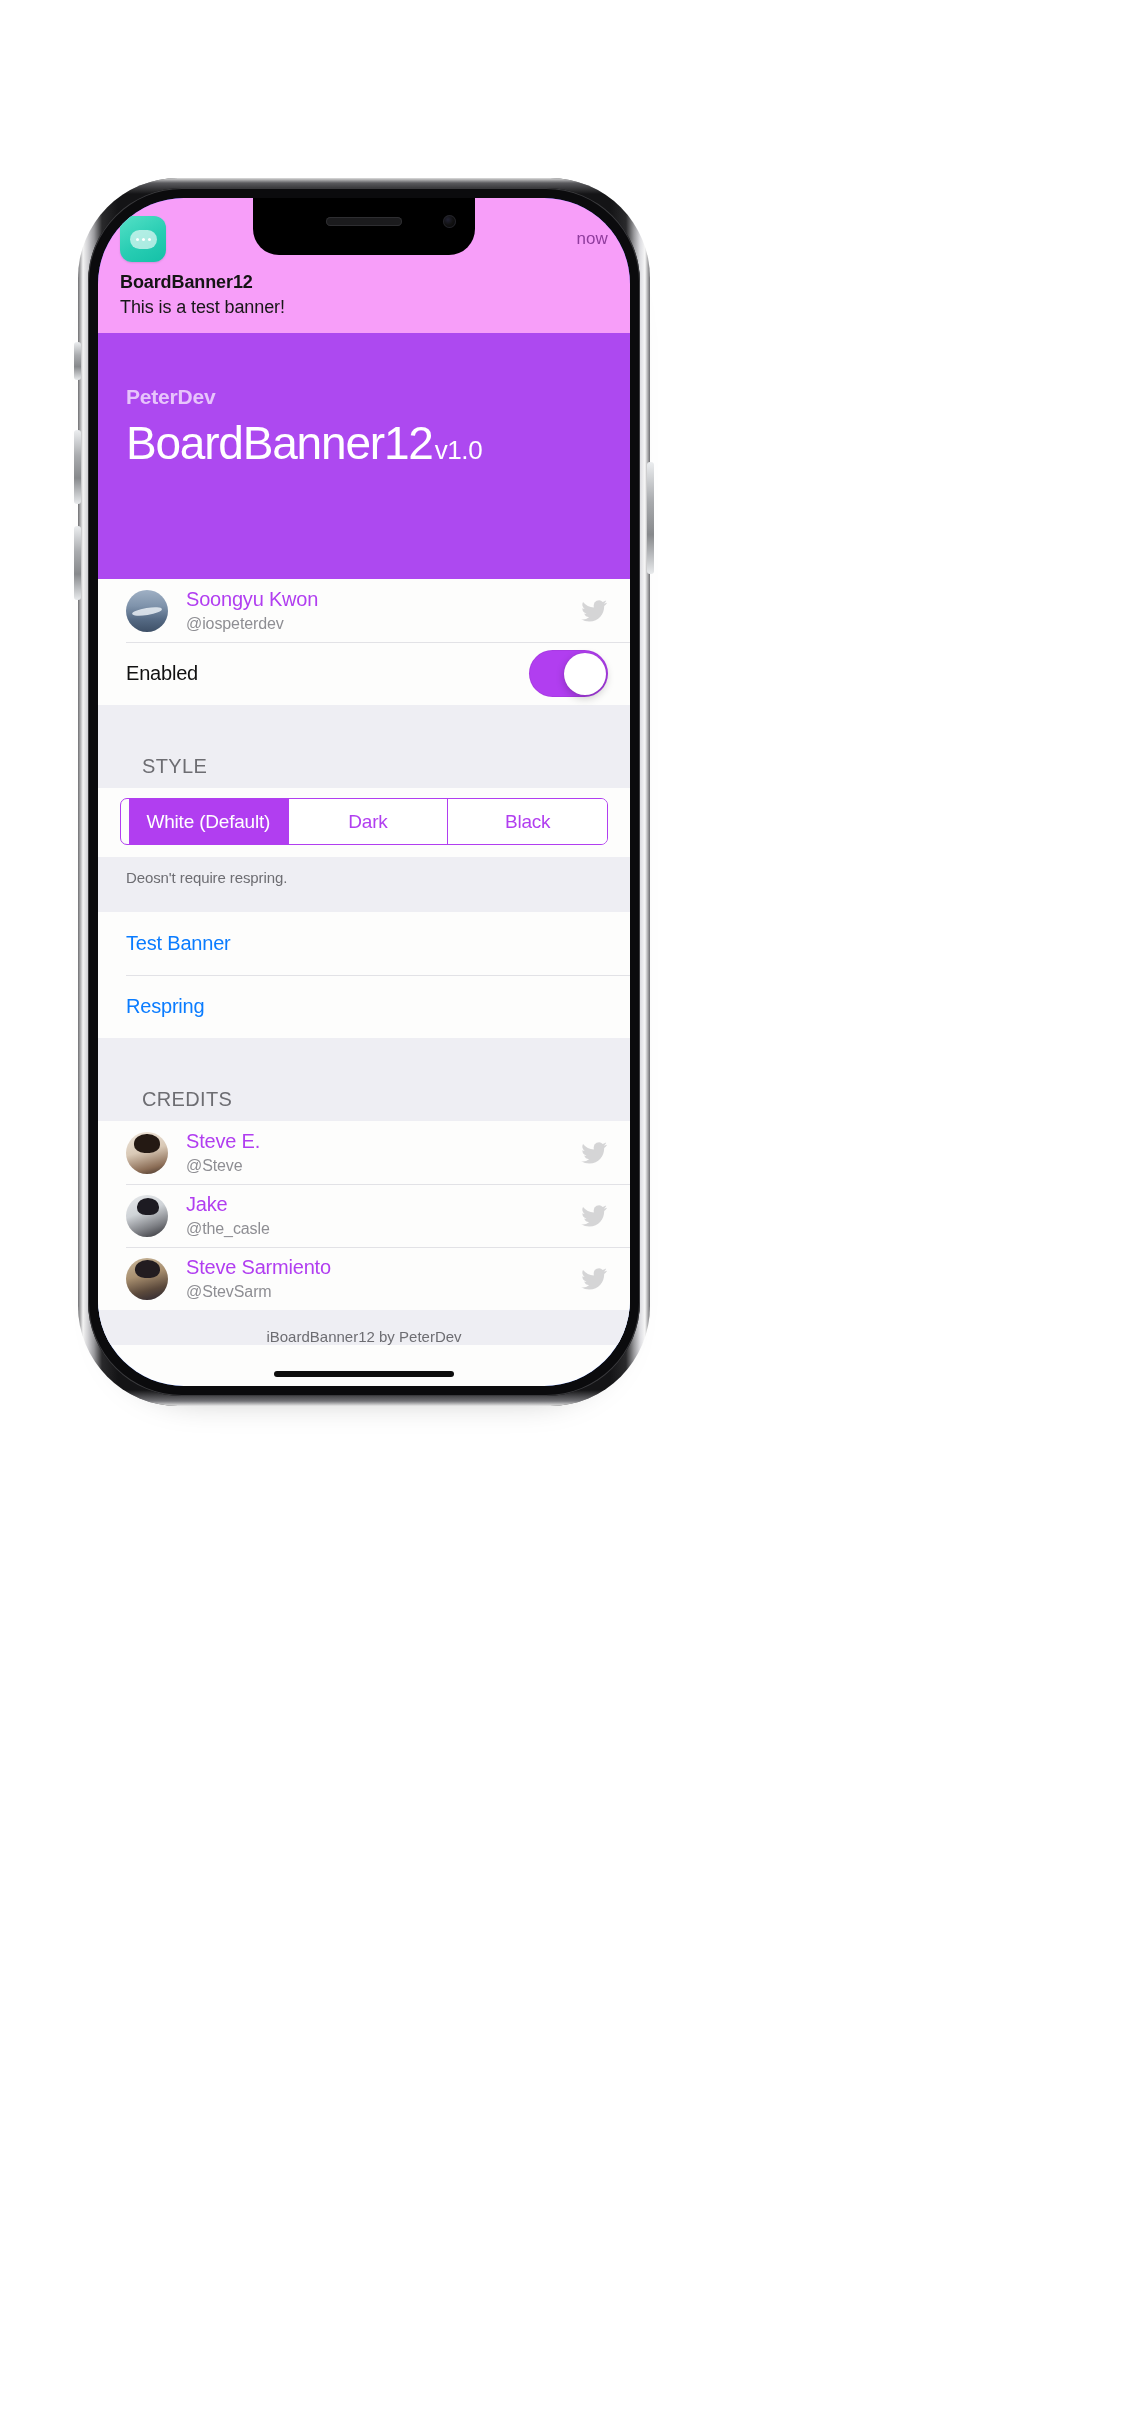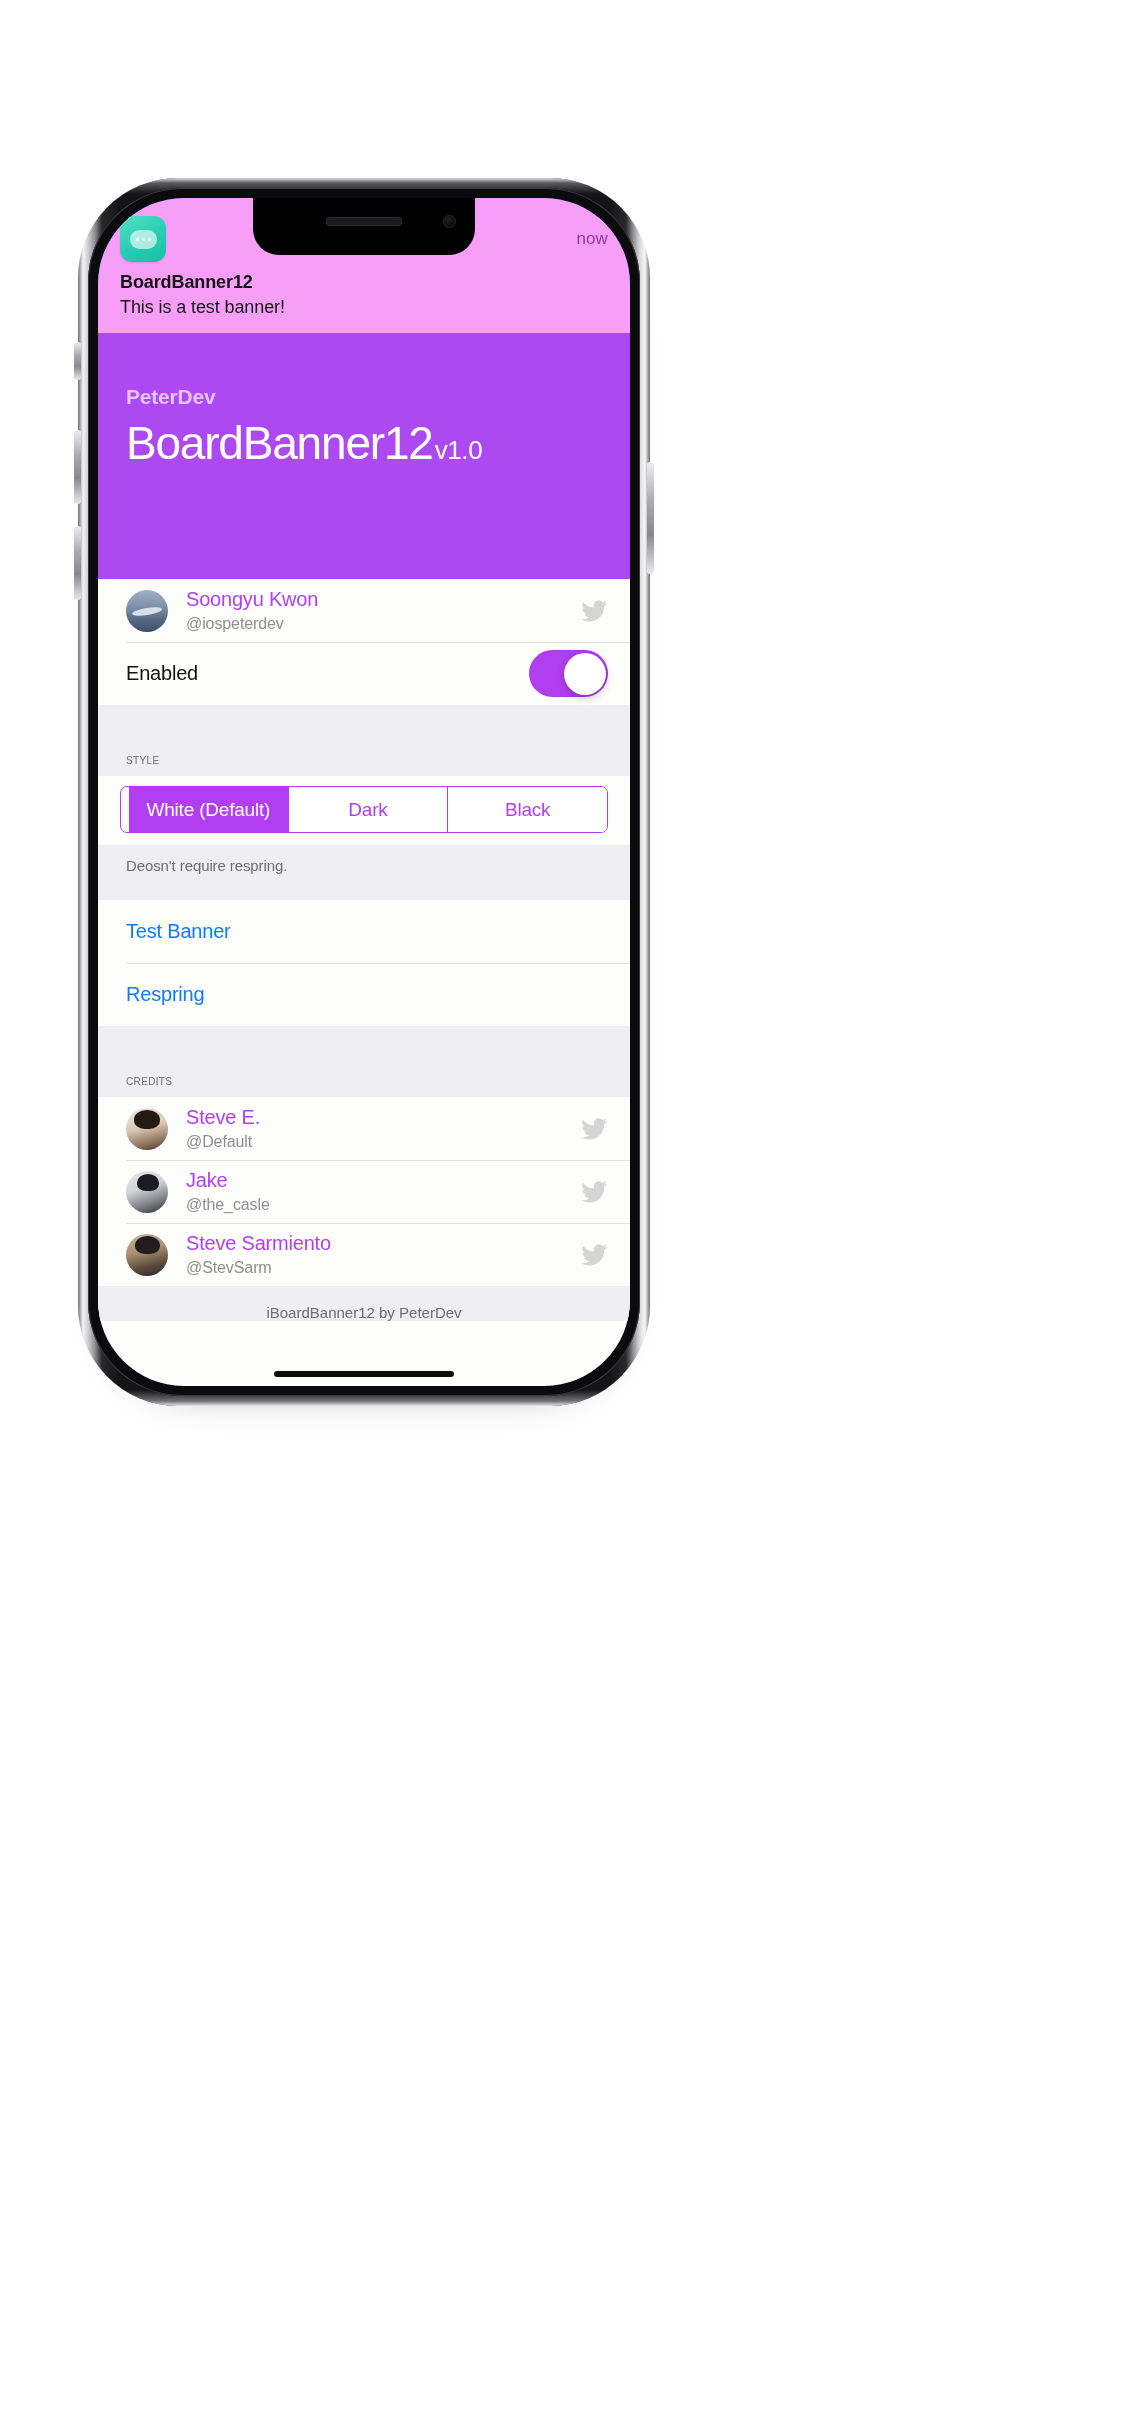--- a/index.html
+++ b/index.html
@@ -143,22 +143,22 @@
   }
   .hero-ver{
     font-size:26px; font-weight:300; color:#fff; margin-left:2px; letter-spacing:-.4px;
   }
 
   
   .list{ background:#fdfdfc; flex:1 1 auto; overflow:hidden; }
 
   .group-header{
     background:#eeeef3;
-    padding:26px 28px 10px 28px;
-    font-size:10px; color:#6d6d72; letter-spacing:.35px;
+    padding:26px 28px 10px 44px;
+    font-size:20px; color:#6d6d72; letter-spacing:.35px;
   }
   .group-footer{
     background:#eeeef3;
     padding:12px 28px 26px 28px;
     font-size:15px; color:#6d6d72; letter-spacing:-.1px;
   }
   .gap{ background:#eeeef3; height:24px; }
 
   .cell{
     background:#fdfdfc;
@@ -338,21 +338,21 @@
           <div class="action-label">Respring</div>
         </div>
 
         <div class="gap"></div>
         <div class="group-header">CREDITS</div>
 
         <div class="cell">
           <div class="avatar av-luis"></div>
           <div class="names">
             <div class="name">Steve E.</div>
-            <div class="handle">@Default</div>
+            <div class="handle">@Steve</div>
           </div>
           <span class="twitter-icon">
             <svg viewBox="0 0 24 24">
                 <path d="M23 4.9c-.8.4-1.7.6-2.6.8 1-.6 1.7-1.5 2-2.6-.9.5-1.9.9-2.9 1.1A4.5 4.5 0 0 0 11.8 8c0 .4 0 .7.1 1A12.8 12.8 0 0 1 2.6 4.2a4.5 4.5 0 0 0 1.4 6 4.4 4.4 0 0 1-2-.6v.1a4.5 4.5 0 0 0 3.6 4.4 4.6 4.6 0 0 1-2 .1 4.5 4.5 0 0 0 4.2 3.1A9 9 0 0 1 1 19.1a12.7 12.7 0 0 0 6.9 2c8.3 0 12.8-6.9 12.8-12.8v-.6c.9-.6 1.7-1.5 2.3-2.4z"></path>
               </svg>
           </span>
         </div>
 
         <div class="cell">
           <div class="avatar av-jake"></div>

